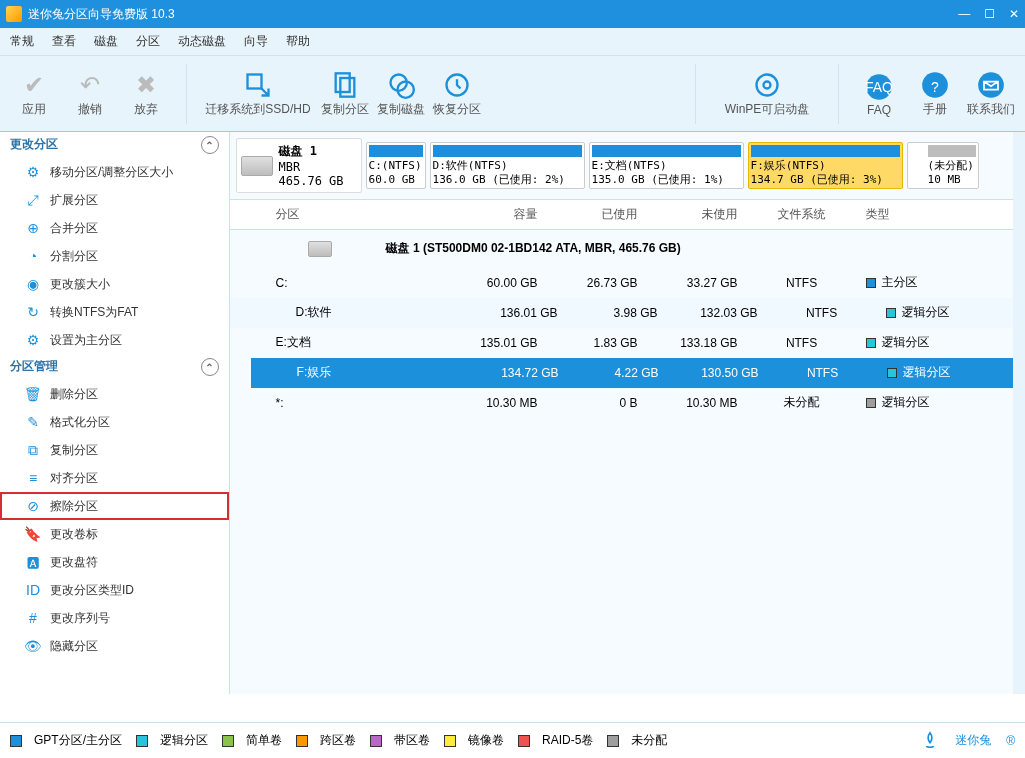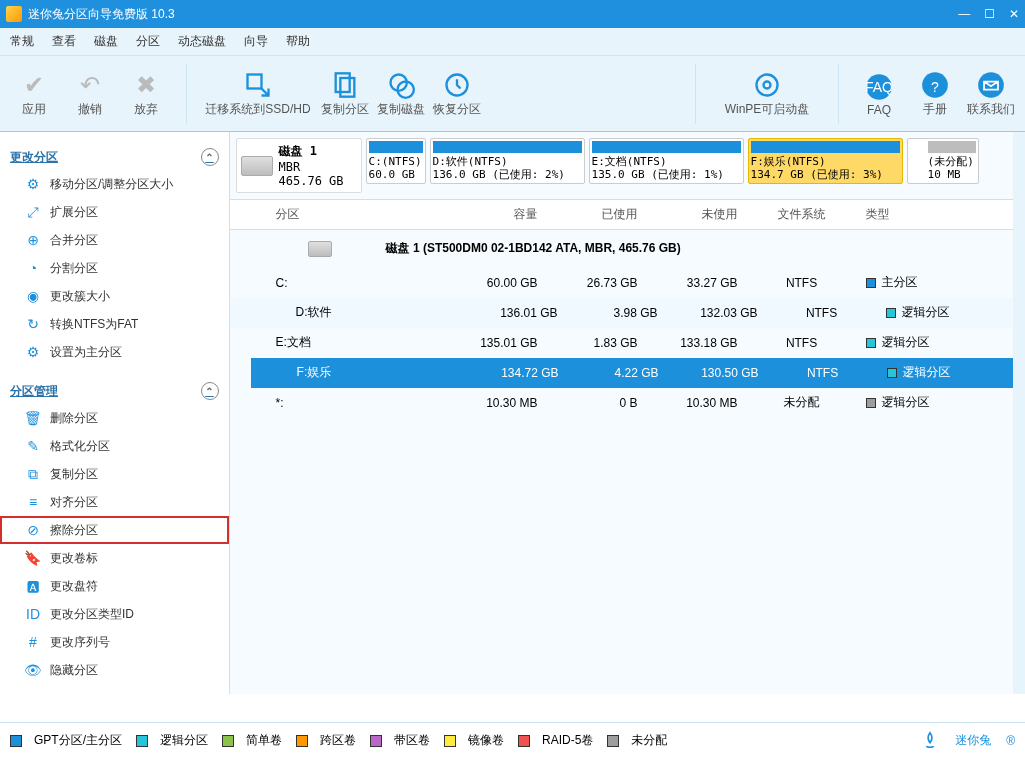--- a/index.html
+++ b/index.html
@@ -23,29 +23,29 @@
 .toolbar .tool-btn .lbl { font-size: 12px; color: #555; white-space: nowrap; }
 .toolbar .sep { width: 1px; height: 60px; background: #cde4f2; margin: 0 6px; }
 .toolbar .spacer { flex: 1; }
 .toolbar .right-group { display: flex; padding: 0 10px; gap: 8px; }
 
 .svgic { width: 28px; height: 28px; }
 
 .body-row { display: flex; height: 562px; }
 
 .sidebar { width: 258px; border-right: 1px solid #c9e1f0; background: #fff; overflow-y: auto; height: 562px; position: relative; }
-.side-group-head { display: flex; align-items: flex-end; padding: 16px 10px 4px; font-weight: bold; color: #2a72a8; text-decoration: underline; }
+.side-group-head { display: flex; align-items: flex-start; padding: 4px 10px 4px; font-weight: bold; color: #2a72a8; }
 .side-group-head .exp { margin-left: auto; width: 18px; height: 18px; border-radius: 50%; border: 1px solid #888; display: flex; align-items: center; justify-content: center; font-size: 10px; color: #666; }
 .side-item { display: flex; align-items: center; height: 28px; padding: 0 10px 0 24px; color: #333; cursor: pointer; }
 .side-item .sic { width: 18px; height: 18px; margin-right: 8px; color: #1d90dc; display: flex; align-items: center; justify-content: center; font-size: 14px; }
 .side-item.highlight { outline: 2px solid #d32f2f; outline-offset: -2px; }
 
 .main { flex: 1; display: flex; flex-direction: column; background: #f5fbff; }
 
-.disk-map { display: flex; gap: 4px; padding: 6px; border-bottom: 1px solid #c9e1f0; background: #f5fbff; align-items: flex-start; }
+.disk-map { display: flex; gap: 4px; padding: 6px; border-bottom: 1px solid #c9e1f0; background: #f5fbff; align-items: center; }
 .disk-map .disk-info { width: 126px; display: flex; align-items: center; gap: 6px; padding: 4px; border: 1px solid #ddd; background: #fff; border-radius: 2px; }
 .disk-icon { width: 32px; height: 20px; background: linear-gradient(#e0e0e0,#bdbdbd); border-radius: 2px; border: 1px solid #aaa; }
 .disk-map .part-box { border: 1px solid #ccc; background: #fff; border-radius: 2px; padding: 2px; display: flex; flex-direction: column; }
 .disk-map .part-box.selected { background: #ffd966; border-color: #e6b800; }
 .disk-map .part-box .bar { height: 12px; background: #1d90dc; margin-bottom: 2px; position: relative; }
 .disk-map .part-box.selected .bar { background: #1d90dc; }
 .disk-map .part-box .pl { font-size: 11px; font-family: monospace; line-height: 1.2; white-space: nowrap; }
 .disk-map .part-box.unalloc .bar { background: #bdbdbd; }
 
 .grid-head { display: flex; background: #fff; border-bottom: 1px solid #c9e1f0; padding: 6px 8px; color: #555; font-family: monospace; }

